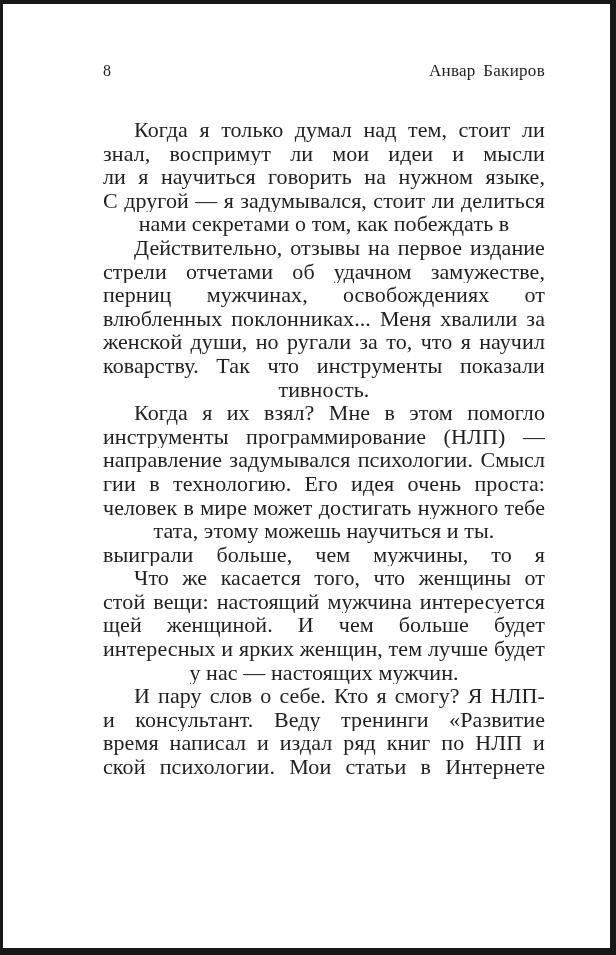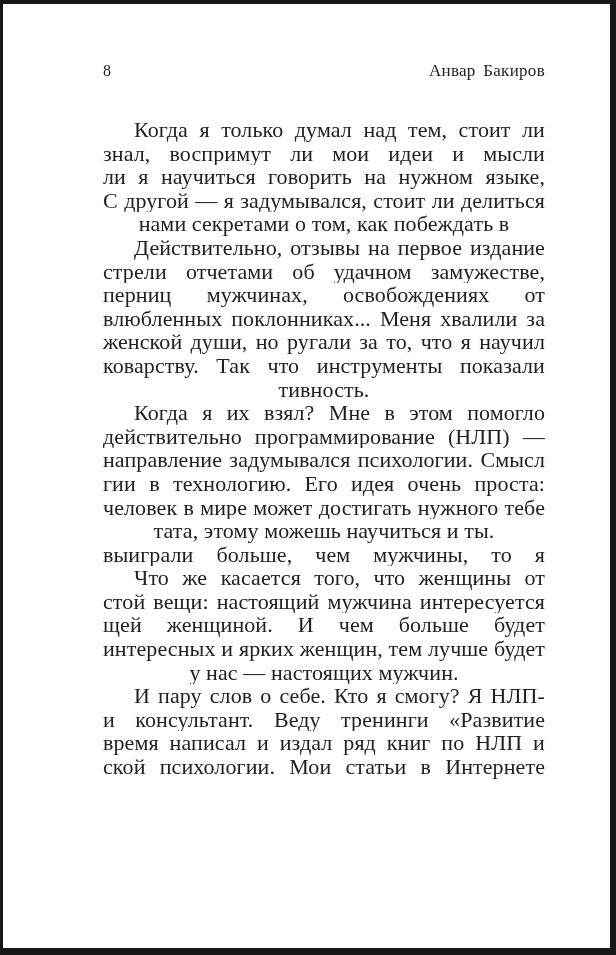--- a/index.html
+++ b/index.html
@@ -99,21 +99,21 @@
         <div class="line first"><span>Действительно, отзывы на первое издание книги пе-</span></div>
         <div class="line"><span>стрели отчетами об удачном замужестве, отбитых у со-</span></div>
         <div class="line"><span>перниц мужчинах, освобождениях от привязанностей,</span></div>
         <div class="line"><span>влюбленных поклонниках... Меня хвалили за знание</span></div>
         <div class="line"><span>женской души, но ругали за то, что я научил женщин</span></div>
         <div class="line"><span>коварству. Так что инструменты показали свою эффек-</span></div>
         <div class="line last"><span>тивность.</span></div>
       </div>
       <div class="paragraph">
         <div class="line first"><span>Когда я их взял? Мне в этом помогло </span><span class="it">нейролин-</span></div>
-        <div class="line"><span class="it">действительно программирование (НЛП)</span><span> — ведущее</span></div>
+        <div class="line"><span class="it">инструменты программирование (НЛП)</span><span> — ведущее</span></div>
         <div class="line"><span>направление задумывался психологии. Смысл НЛП —</span></div>
         <div class="line"><span>гии в технологию. Его идея очень проста: если хоть один</span></div>
         <div class="line"><span>человек в мире может достигать нужного тебе резуль-</span></div>
         <div class="line last"><span>тата, этому можешь научиться и ты.</span></div>
       </div>
       <div class="paragraph">
         <div class="line"><span>выиграли больше, чем мужчины, то я убедился в про-</span></div>
         <div class="line first"><span>Что же касается того, что женщины от этой книги</span></div>
         <div class="line"><span>стой вещи: настоящий мужчина интересуется настоя-</span></div>
         <div class="line"><span>щей женщиной. И чем больше будет действительно</span></div>

